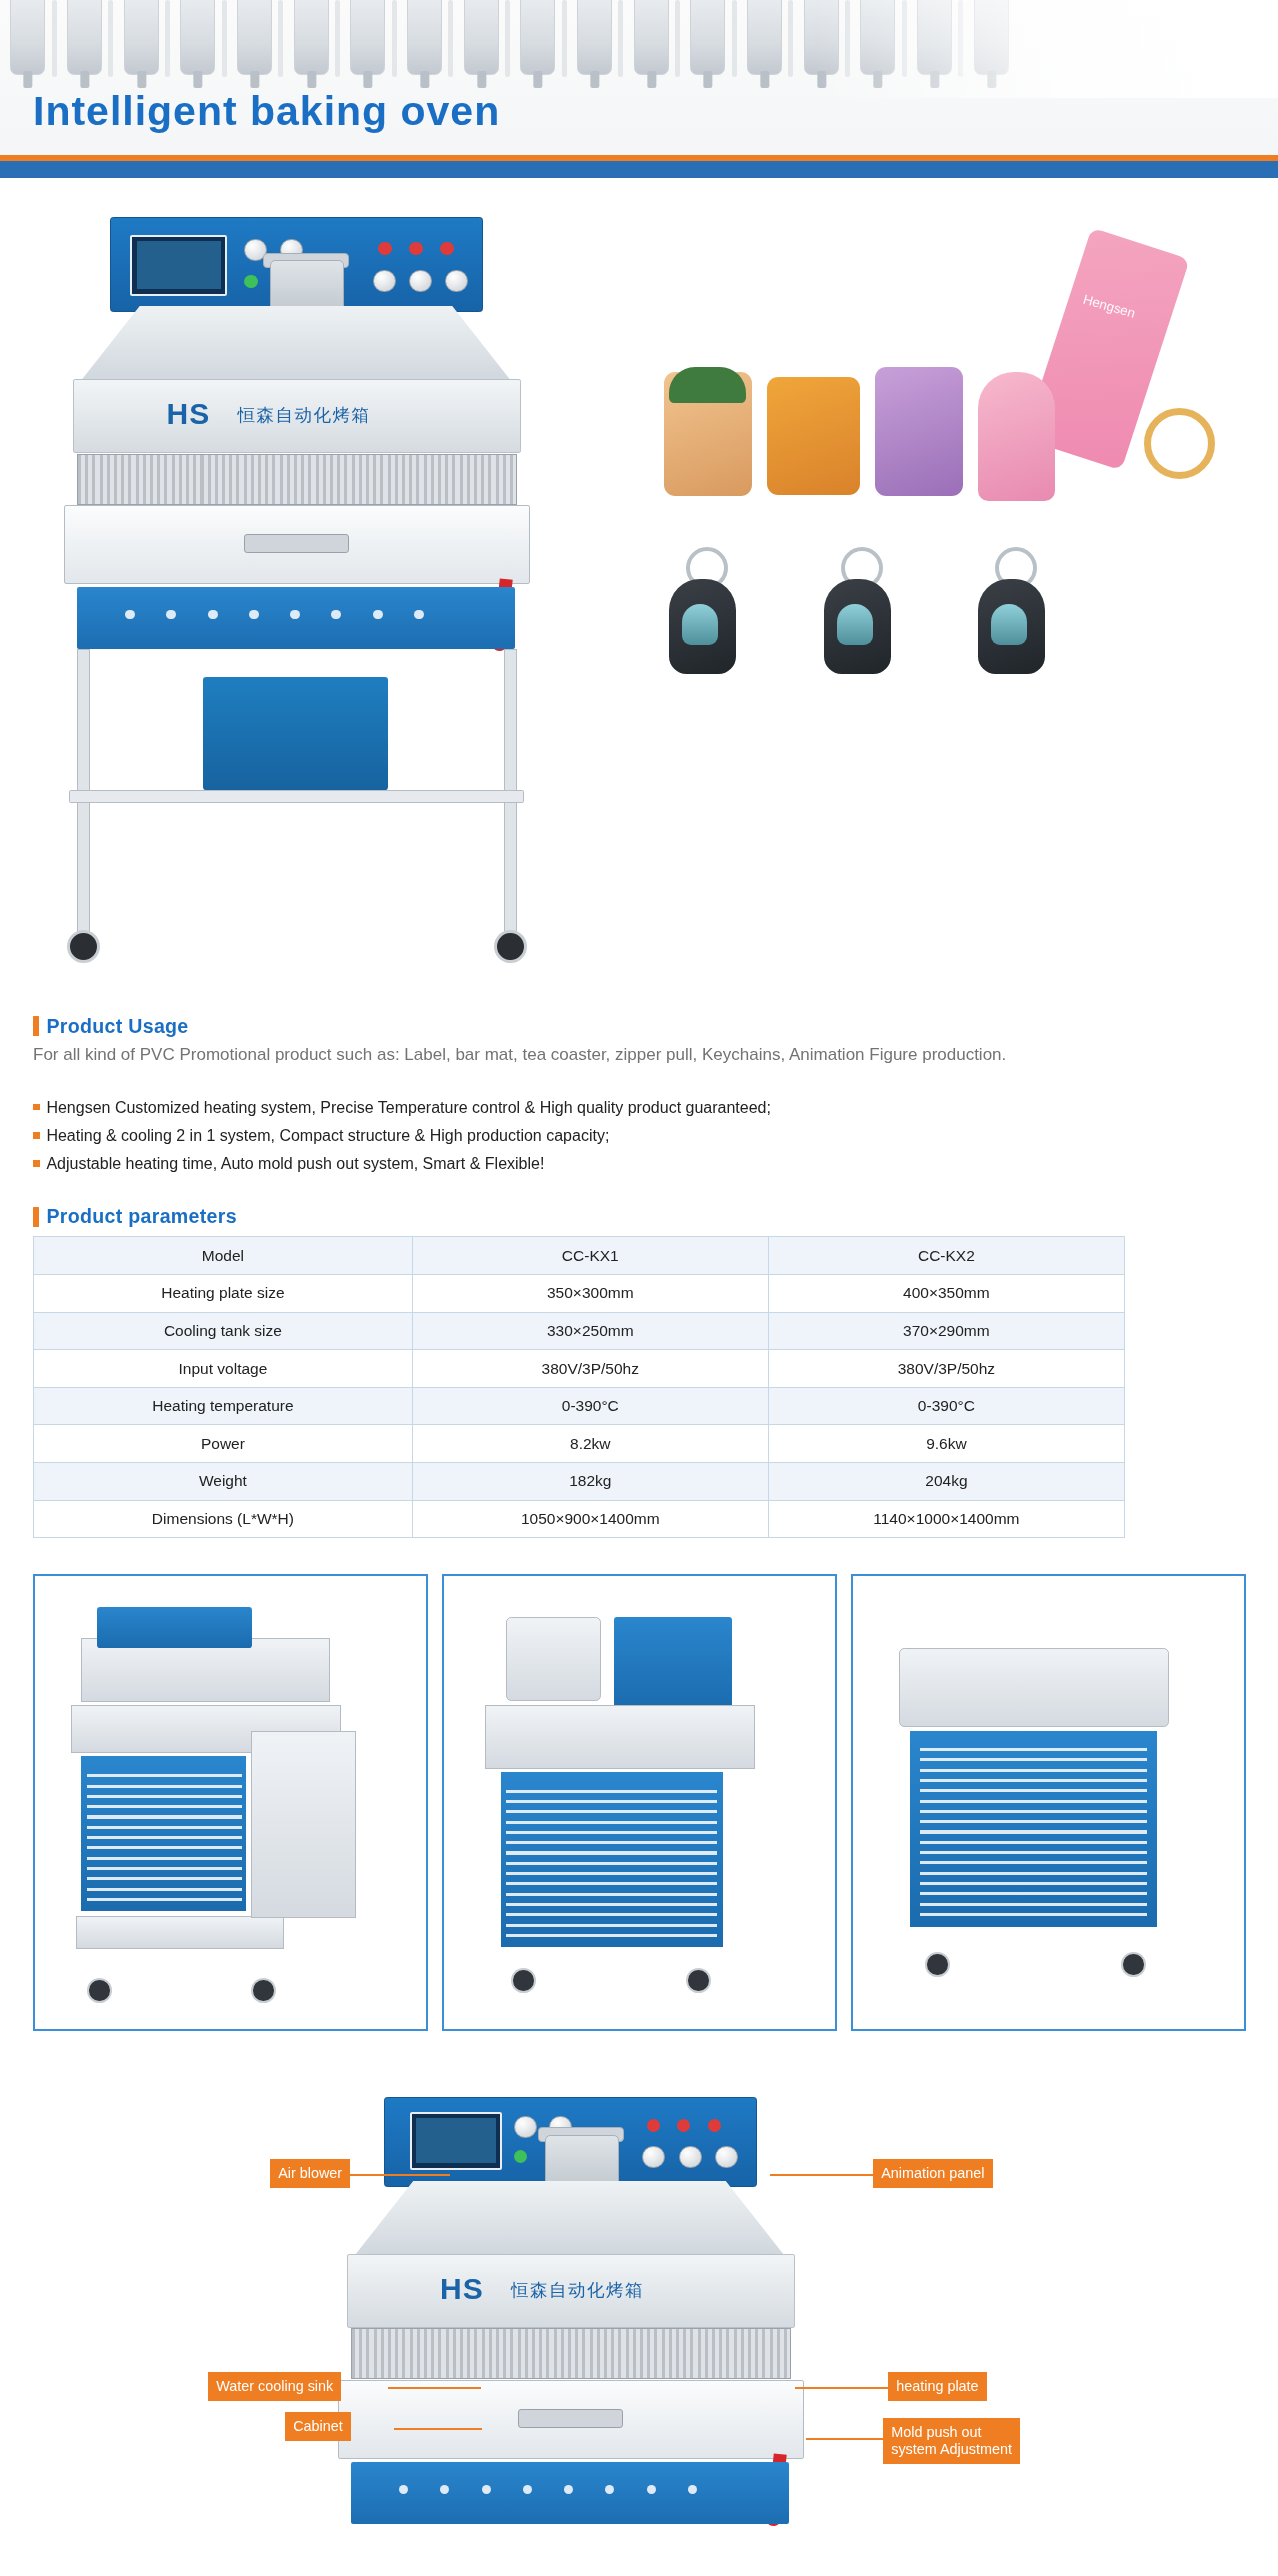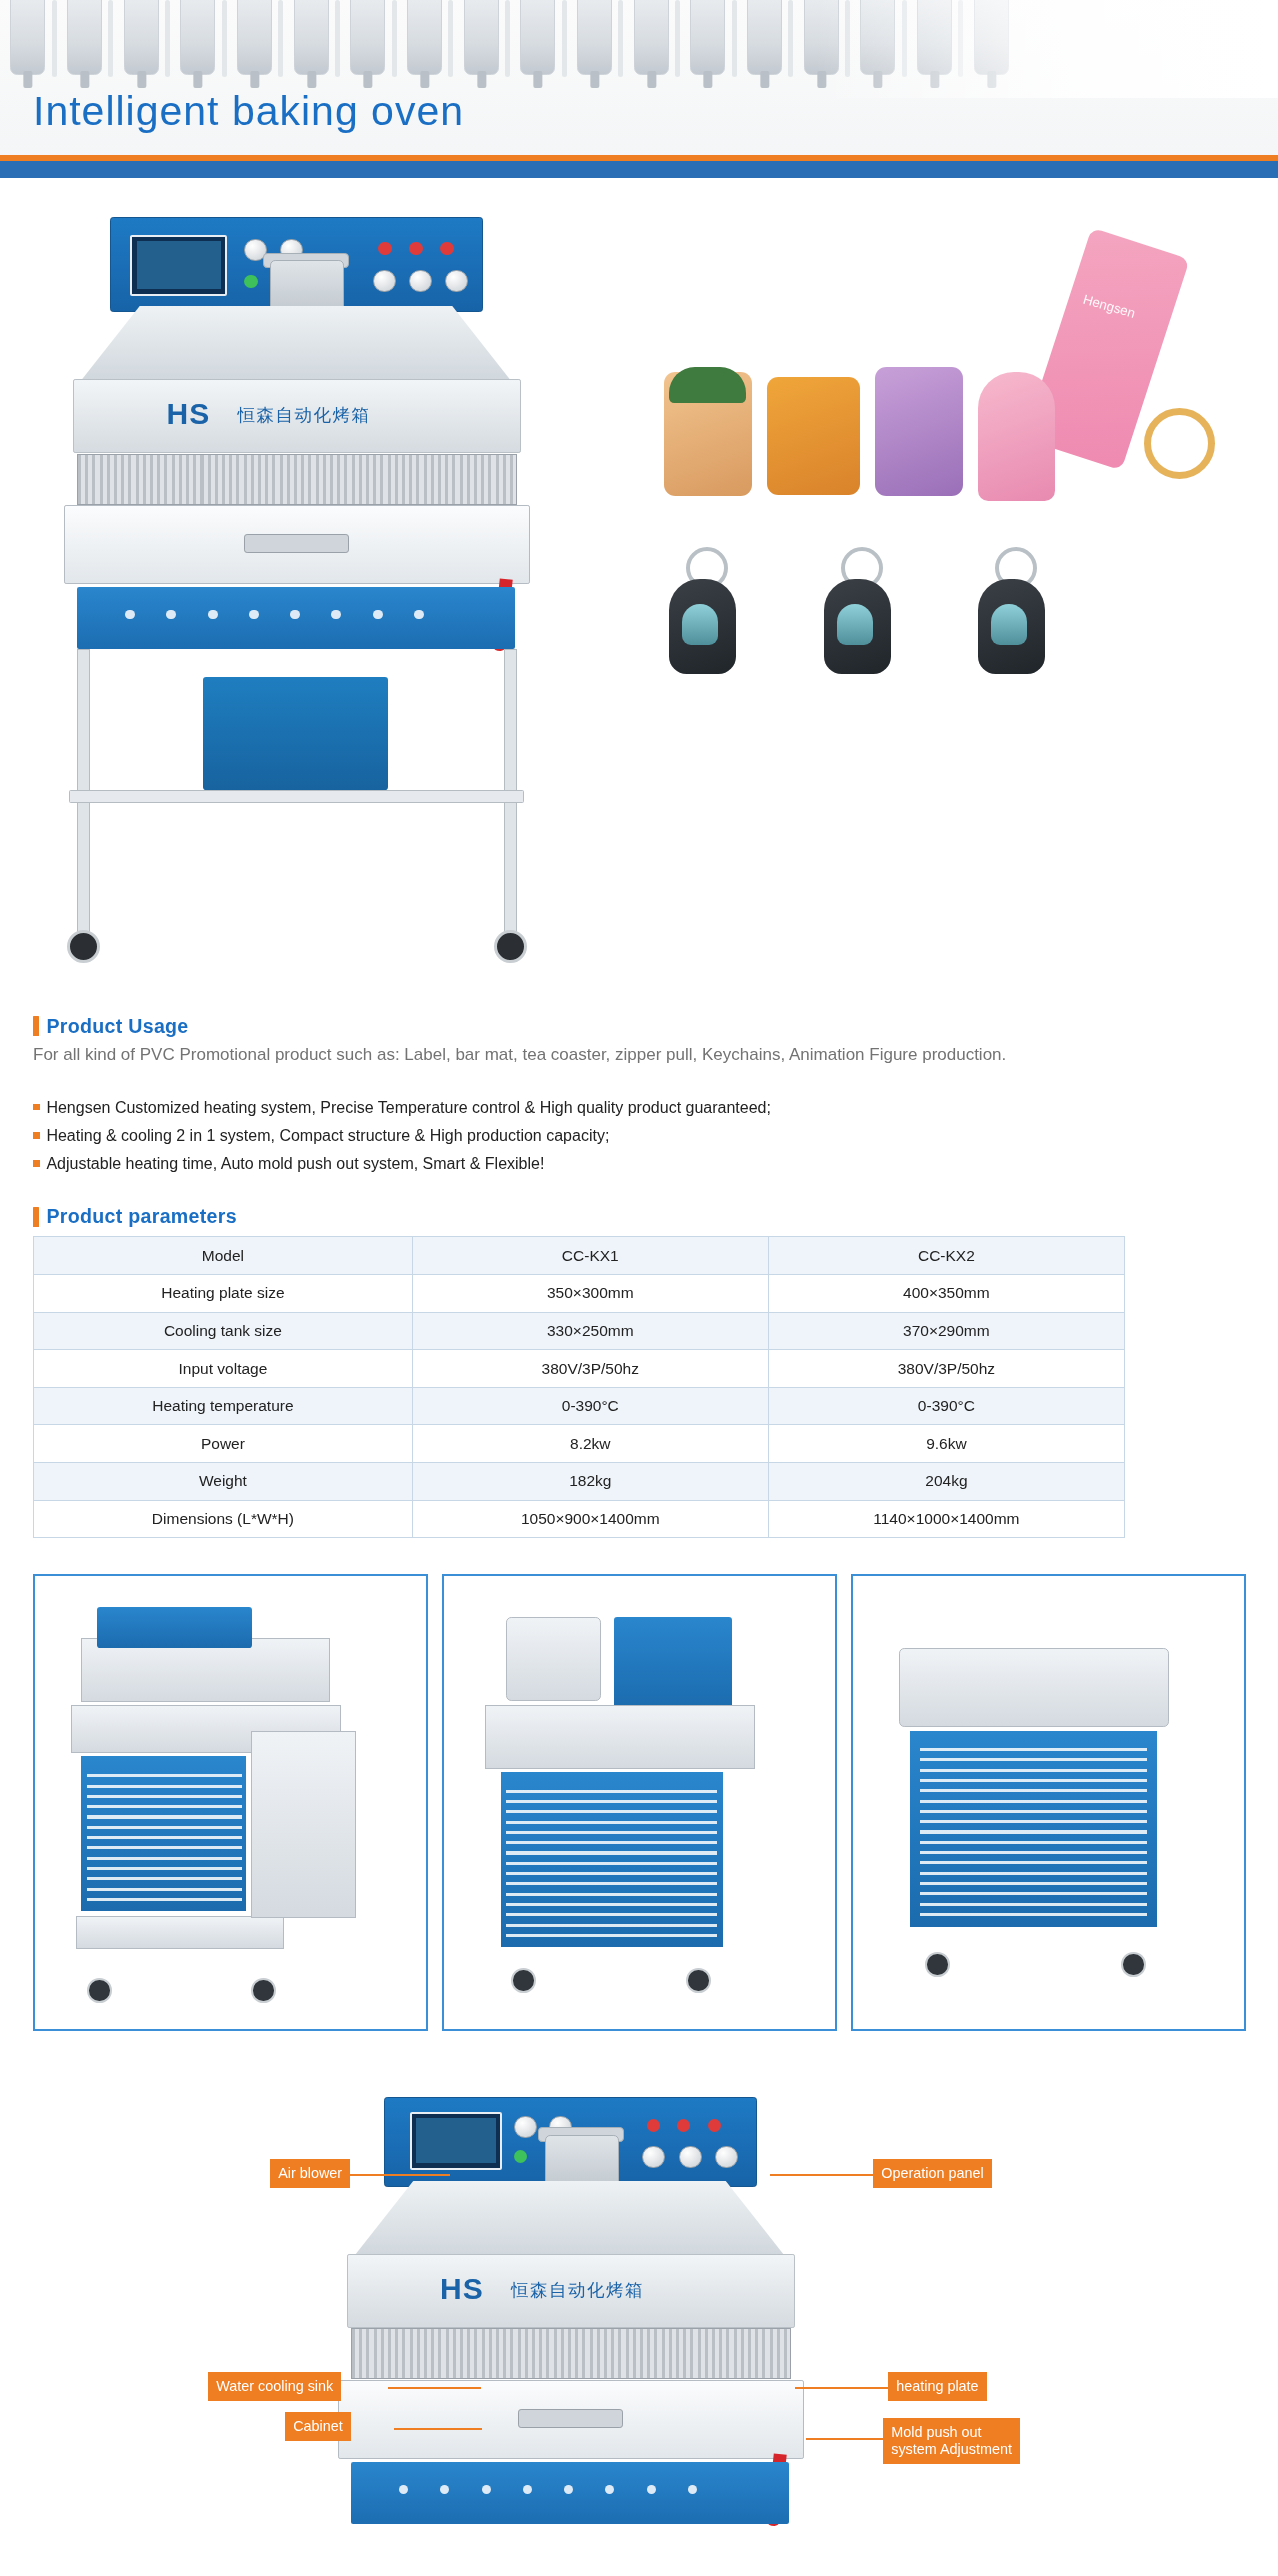--- a/index.html
+++ b/index.html
@@ -7,21 +7,21 @@
   .page{width:1279px;min-height:3675px;position:relative;background:#fff;overflow:hidden;}
 
   
   .banner{position:relative;width:1279px;height:178px;background:linear-gradient(180deg,#fbfbfb 0%,#f3f5f6 100%);overflow:hidden;}
   .banner-machines{position:absolute;left:0;top:0;width:1279px;height:98px;}
   .nozzle{position:absolute;top:-4.1px;width:33px;height:77px;background:linear-gradient(180deg,#e9ecef 0%,#d7dce1 60%,#c3c9d0 100%);border:1px solid #cdd3d9;border-radius:3.1px 3.1px 7.2px 7.2px;}
   .nozzle:after{content:"";position:absolute;left:50%;transform:translateX(-50%);bottom:-14.4px;width:9.3px;height:17.5px;background:#b9c0c7;border-radius:2.1px;}
   .tube{position:absolute;top:0;width:5.2px;height:77px;background:#e3e7ea;border-radius:2.6px;}
   .banner-title-bar{position:absolute;left:0;bottom:0;width:1279px;height:17.5px;background:#2a6fb5;}
   .banner-accent{position:absolute;left:0;bottom:17.5px;width:1279px;height:5.2px;background:#ef7d22;}
-  .banner-title{position:absolute;left:33px;top:88px;font-size:41px;font-weight:normal;color:#1a6fc4;letter-spacing:1px;white-space:nowrap;}
+  .banner-title{position:absolute;left:33px;top:88px;font-size:41px;font-weight:bold;color:#1a6fc4;letter-spacing:1px;white-space:nowrap;}
   .banner-fade{position:absolute;right:0;top:0;width:464px;height:98px;background:linear-gradient(90deg,rgba(255,255,255,0) 0%,rgba(255,255,255,.85) 55%,#fff 100%);}
 
   
   .sec{margin:0 33px;}
   .sec-head{display:flex;align-items:center;gap:7.2px;margin-top:13.4px;margin-bottom:5.2px;}
   .sec-bar{width:6.2px;height:19.6px;background:#ef7d22;border-radius:0.5px;}
   .sec-title{font-size:19.6px;font-weight:bold;color:#1a6fc4;letter-spacing:0.3px;}
   .body-text{font-size:17px;line-height:1.42;color:#737373;}
   .feature-list{list-style:none;margin:4.1px 0 0 0;padding:0;}
   .feature-list li{position:relative;padding-left:13.4px;font-size:16px;line-height:1.5;color:#222;margin-bottom:4.1px;}
@@ -349,21 +349,21 @@
     </div>
 
     <div class="leader" style="left:314px;top:107px;width:103px"></div>
     <div class="leader" style="left:737px;top:107px;width:103px"></div>
     <div class="leader" style="left:355px;top:320px;width:93px"></div>
     <div class="leader" style="left:762px;top:320px;width:93px"></div>
     <div class="leader" style="left:361px;top:361px;width:88px"></div>
     <div class="leader" style="left:773px;top:371px;width:77px"></div>
 
     <div class="callout" style="left:237px;top:92px">Air blower</div>
-    <div class="callout" style="left:840px;top:92px">Operation panel</div>
+    <div class="callout" style="left:840px;top:92px">Animation panel</div>
     <div class="callout" style="left:175px;top:305px">Water cooling sink</div>
     <div class="callout" style="left:855px;top:305px">heating plate</div>
     <div class="callout" style="left:252px;top:345px">Cabinet</div>
     <div class="callout" style="left:850px;top:351px">Mold push out
 system Adjustment</div>
 
   </div>
 
 </div>
 

